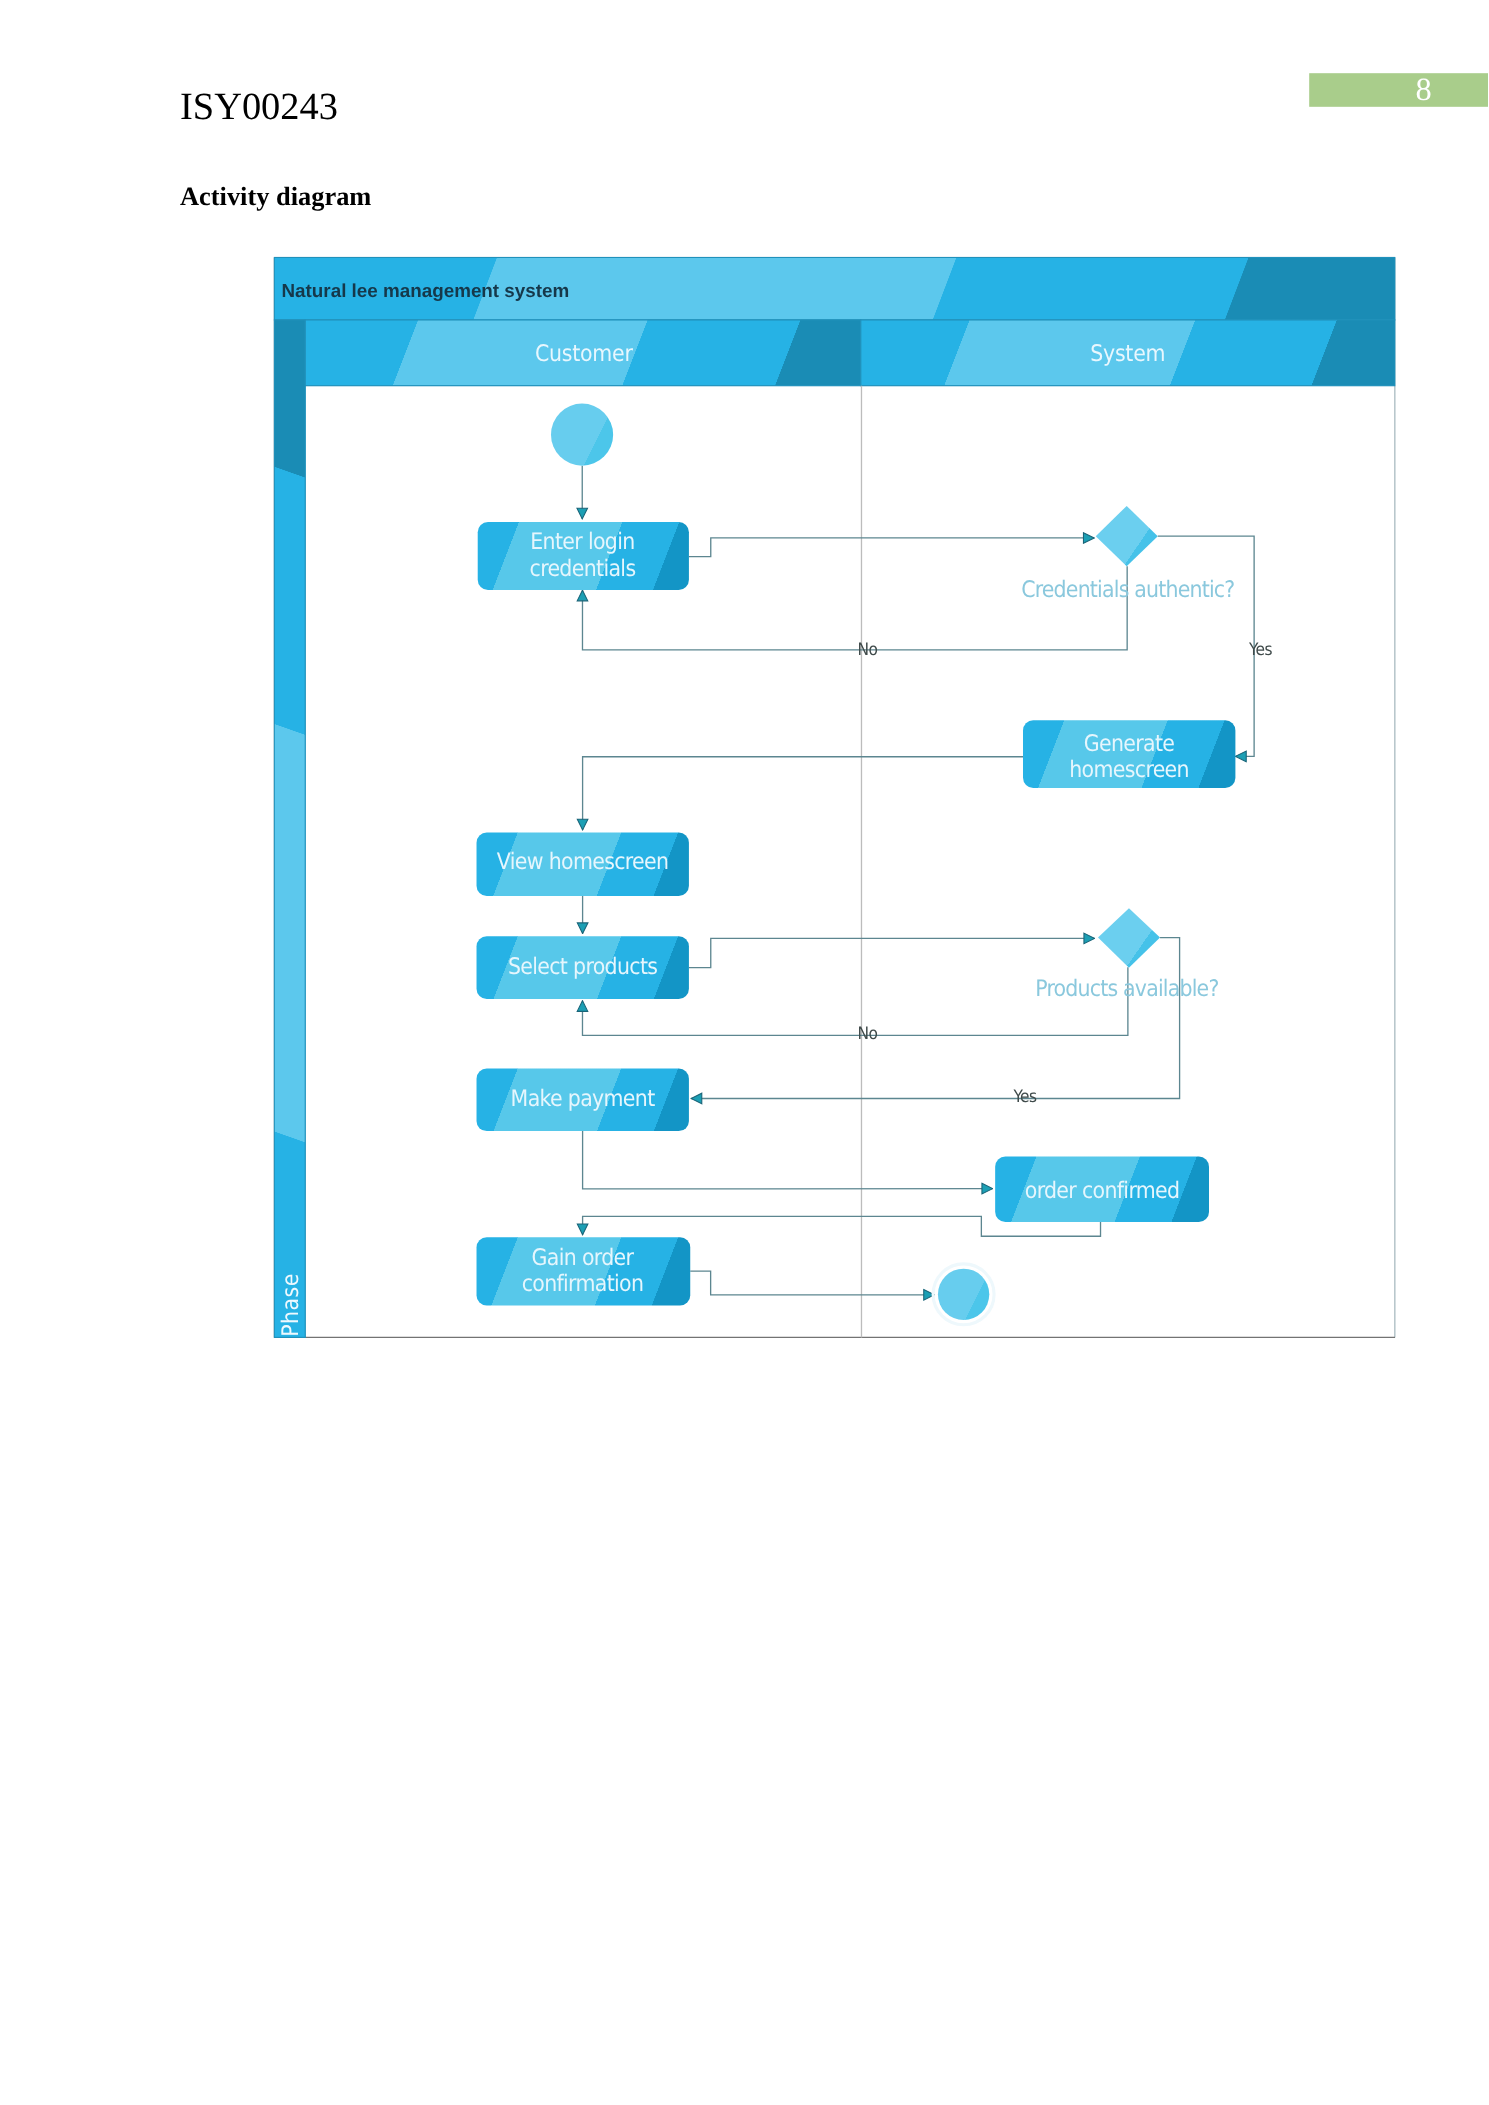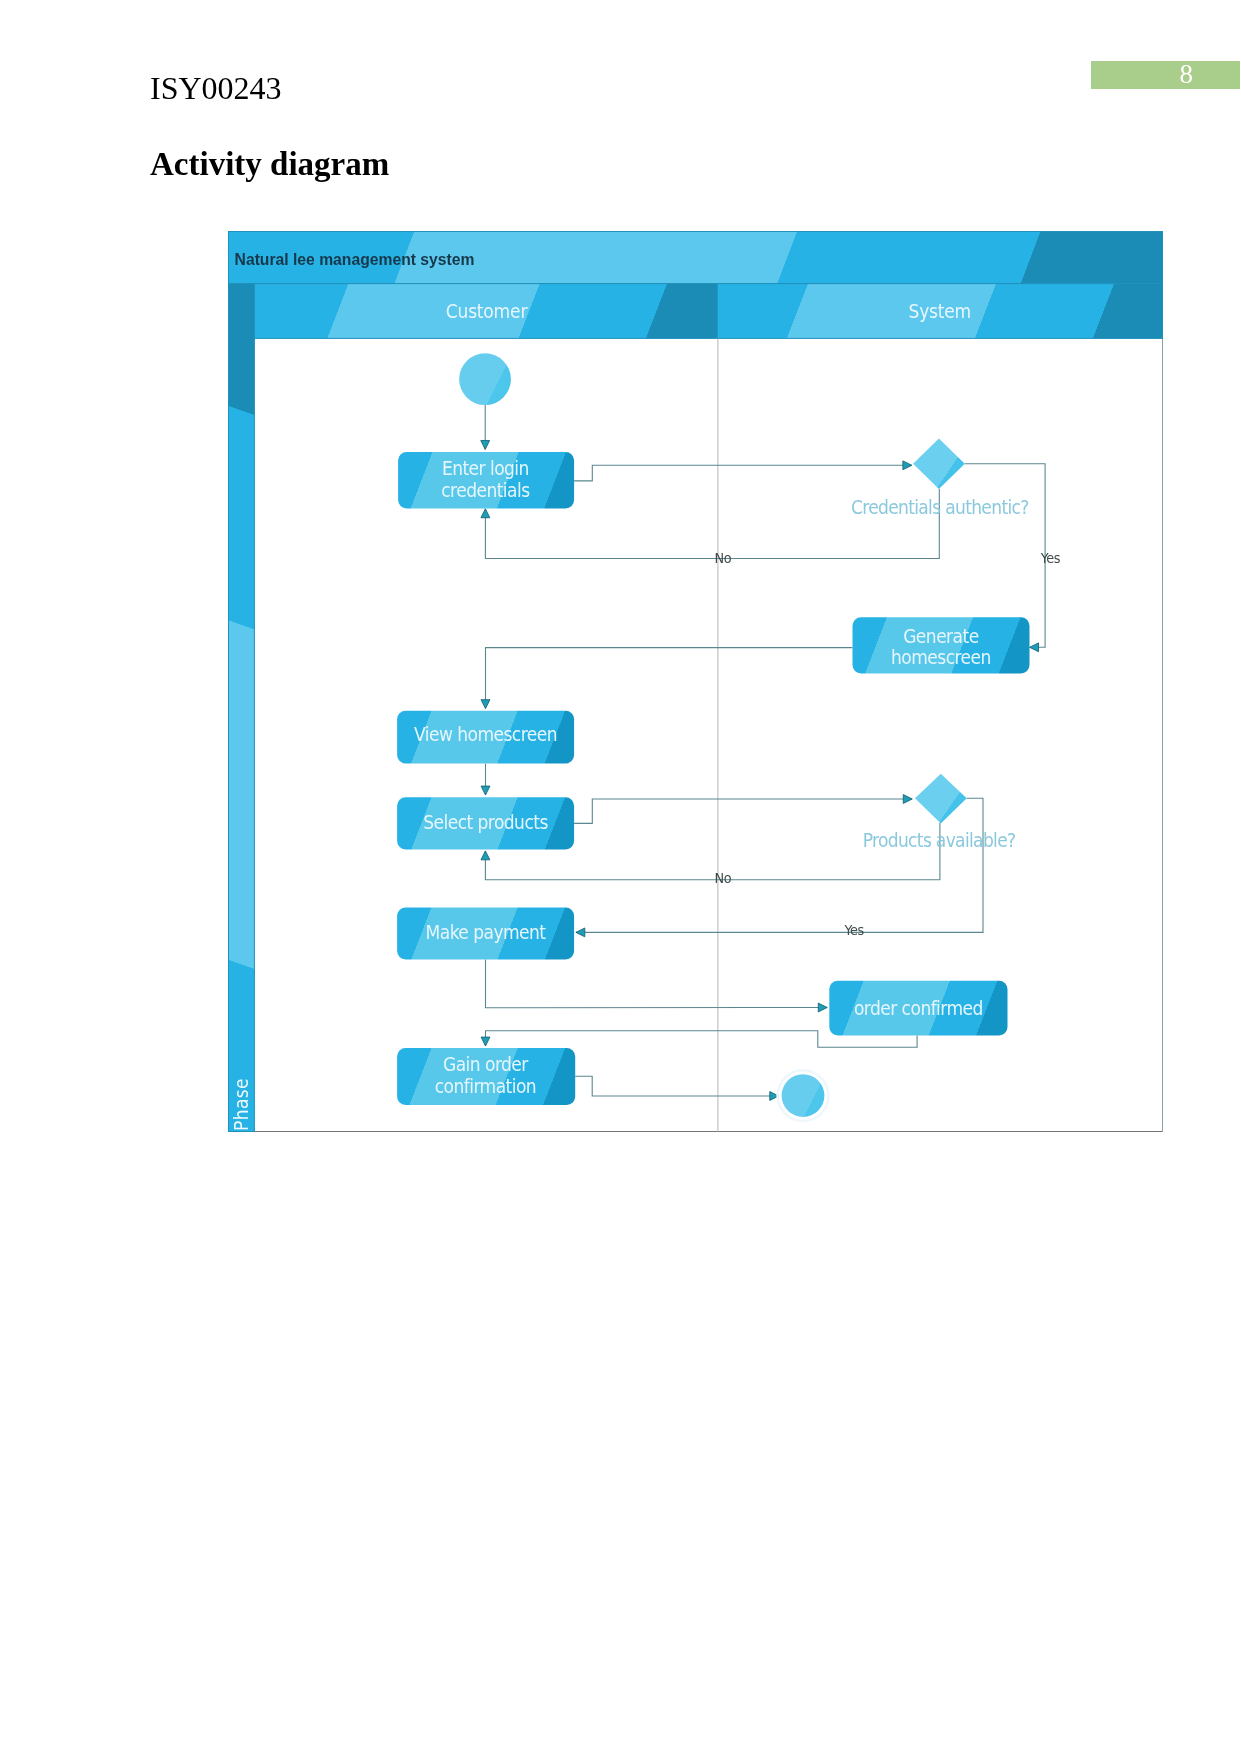--- a/index.html
+++ b/index.html
@@ -6,24 +6,24 @@
   html,body{margin:0;padding:0;background:#ffffff;}
   body{width:1241px;height:1754px;overflow:hidden;
        font-family:"Liberation Serif",serif;}
   .page{position:relative;width:1241px;height:1754px;background:#fff;}
 
   
   .page-badge{position:absolute;left:1091px;top:61px;width:149px;height:28px;background:#a9cd8b;}
   .page-badge .num{position:absolute;right:47px;top:-1px;color:#ffffff;font-size:27px;
       font-family:"Liberation Serif",serif;line-height:29px;}
   .doc-code{position:absolute;left:150px;top:73px;font-size:32px;color:#000;line-height:30px;}
-  .doc-heading{position:absolute;left:150px;top:148px;font-size:33px;font-weight:bold;color:#000;line-height:32px;}
+  .doc-heading{position:absolute;left:150px;top:148px;font-size:22px;font-weight:bold;color:#000;line-height:32px;}
 
   
-  .diagram{position:absolute;left:228px;top:214px;width:935px;height:901px;margin-top:17px;}
+  .diagram{position:absolute;left:228px;top:214px;width:935px;height:901px;}
   .diagram svg{display:block;}
   svg text{font-family:"DejaVu Sans",sans-serif;font-stretch:condensed;}
   .t-title{font-family:"Liberation Sans",sans-serif;font-stretch:normal;font-size:15.7px;font-weight:bold;fill:#16384a;}
   .t-lane {font-size:19px;letter-spacing:-0.2px;fill:#e8f7fe;}
   .t-phase{font-size:19px;letter-spacing:0.4px;fill:#eef9fe;}
   .t-node {font-size:19px;letter-spacing:-0.55px;fill:#e6f6fd;}
   .t-guard{font-size:19px;letter-spacing:-0.67px;fill:#8ac8dd;}
   .t-edge {font-size:14.3px;letter-spacing:-0.45px;fill:#3f4a4a;}
 </style>
 </head>

